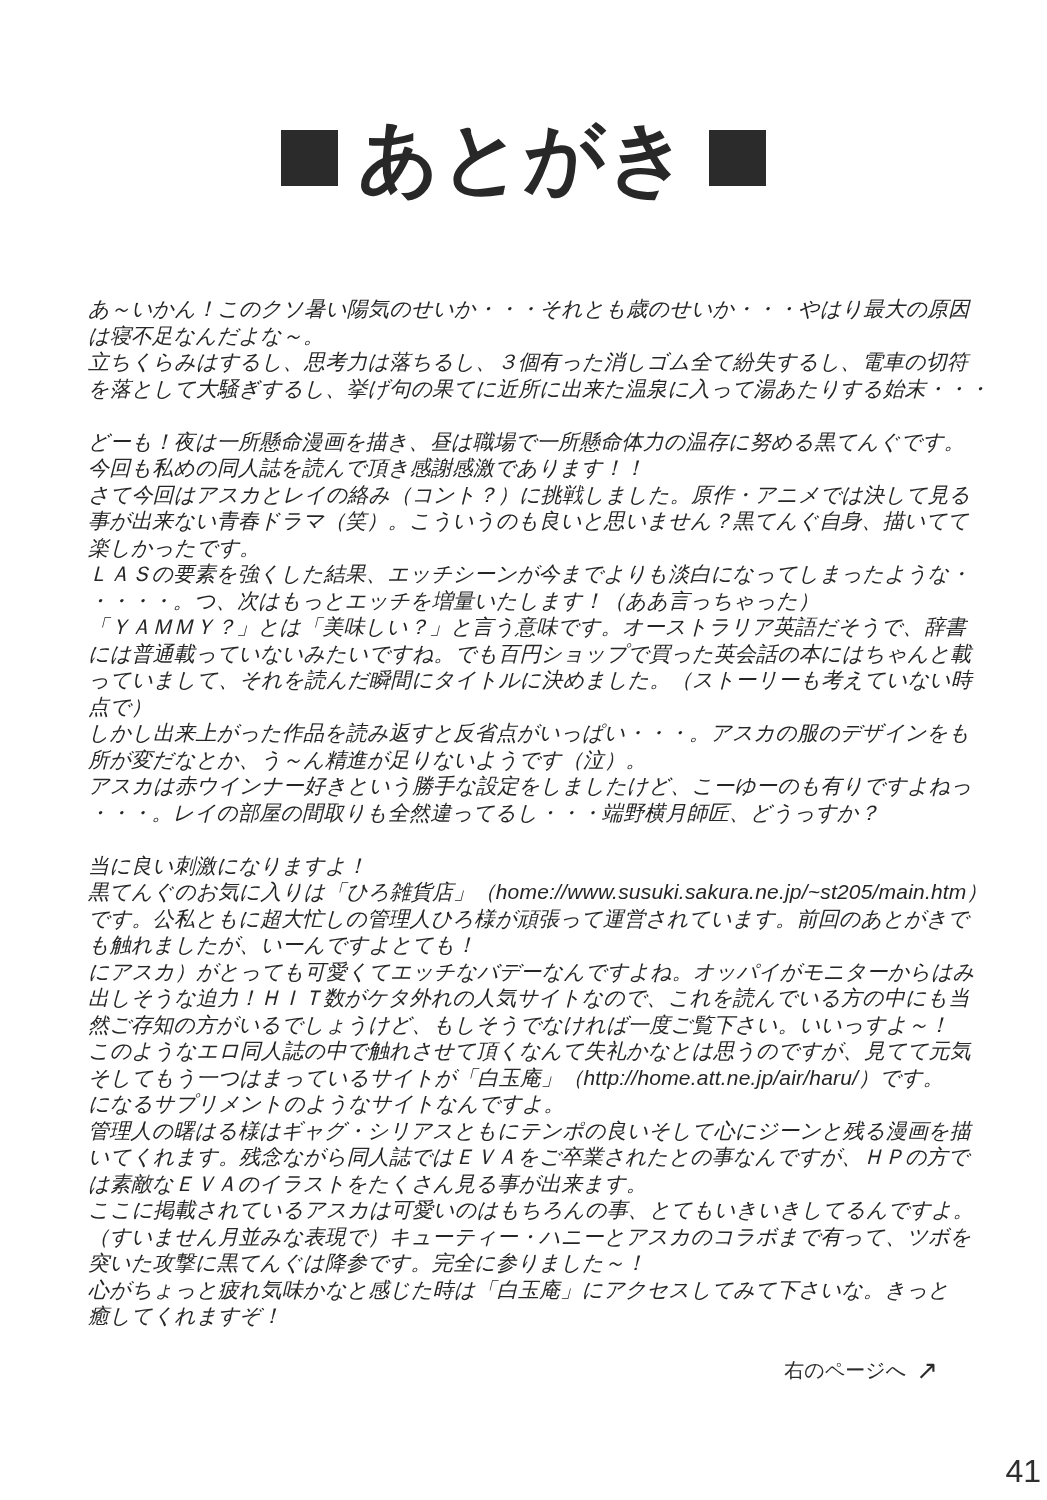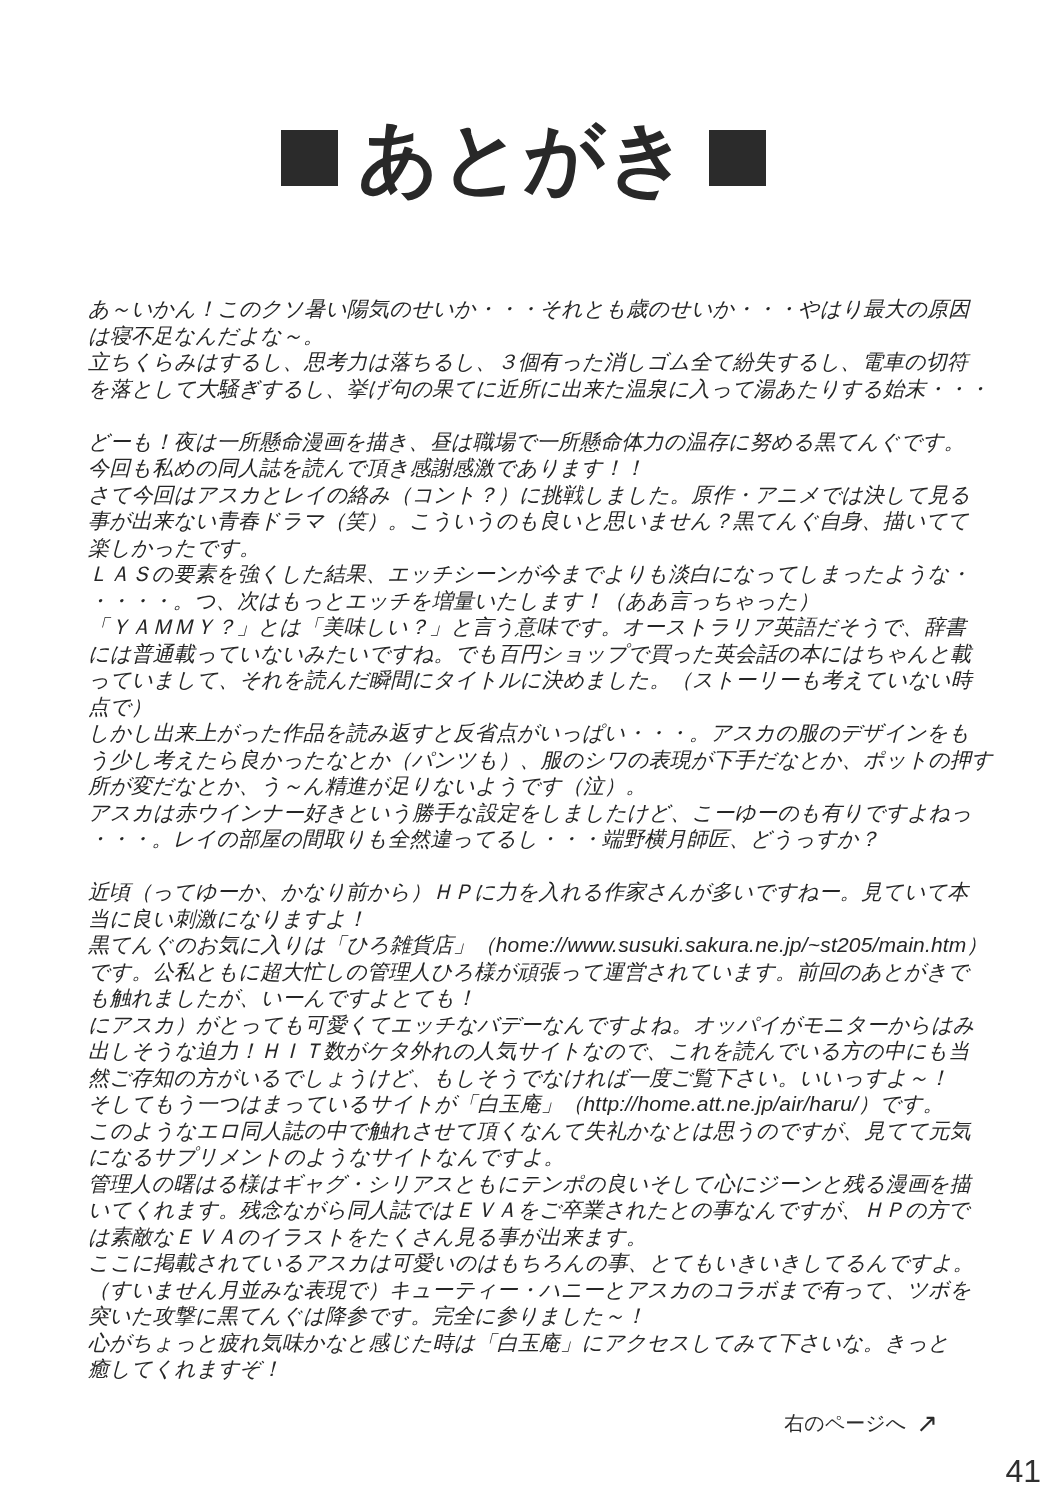--- a/index.html
+++ b/index.html
@@ -114,36 +114,34 @@
         <div class="line">さて今回はアスカとレイの絡み（コント？）に挑戦しました。原作・アニメでは決して見る</div>
         <div class="line">事が出来ない青春ドラマ（笑）。こういうのも良いと思いません？黒てんぐ自身、描いてて</div>
         <div class="line">楽しかったです。</div>
         <div class="line">ＬＡＳの要素を強くした結果、エッチシーンが今までよりも淡白になってしまったような・</div>
         <div class="line">・・・・。つ、次はもっとエッチを増量いたします！（ああ言っちゃった）</div>
         <div class="line">「ＹＡＭＭＹ？」とは「美味しい？」と言う意味です。オーストラリア英語だそうで、辞書</div>
         <div class="line">には普通載っていないみたいですね。でも百円ショップで買った英会話の本にはちゃんと載</div>
         <div class="line">っていまして、それを読んだ瞬間にタイトルに決めました。（ストーリーも考えていない時</div>
         <div class="line">点で）</div>
         <div class="line">しかし出来上がった作品を読み返すと反省点がいっぱい・・・。アスカの服のデザインをも</div>
-        <div class="line">う少し考えたら良かったなとか（パンツも）、服のシワの表現が下手だなとか、ポットの押す</div>
         <div class="line">所が変だなとか、う～ん精進が足りないようです（泣）。</div>
         <div class="line">アスカは赤ウインナー好きという勝手な設定をしましたけど、こーゆーのも有りですよねっ</div>
         <div class="line">・・・。レイの部屋の間取りも全然違ってるし・・・端野横月師匠、どうっすか？</div>
       </div>
       <div class="para">
-        <div class="line">近頃（ってゆーか、かなり前から）ＨＰに力を入れる作家さんが多いですねー。見ていて本</div>
         <div class="line">当に良い刺激になりますよ！</div>
         <div class="line">黒てんぐのお気に入りは「ひろ雑貨店」（home://www.susuki.sakura.ne.jp/~st205/main.htm）</div>
         <div class="line">です。公私ともに超大忙しの管理人ひろ様が頑張って運営されています。前回のあとがきで</div>
         <div class="line">も触れましたが、いーんですよとても！</div>
         <div class="line">にアスカ）がとっても可愛くてエッチなバデーなんですよね。オッパイがモニターからはみ</div>
         <div class="line">出しそうな迫力！ＨＩＴ数がケタ外れの人気サイトなので、これを読んでいる方の中にも当</div>
         <div class="line">然ご存知の方がいるでしょうけど、もしそうでなければ一度ご覧下さい。いいっすよ～！</div>
+        <div class="line">このようなエロ同人誌の中で触れさせて頂くなんて失礼かなとは思うのですが、見てて元気</div>
         <div class="line">そしてもう一つはまっているサイトが「白玉庵」（http://home.att.ne.jp/air/haru/）です。</div>
-        <div class="line">このようなエロ同人誌の中で触れさせて頂くなんて失礼かなとは思うのですが、見てて元気</div>
         <div class="line">になるサプリメントのようなサイトなんですよ。</div>
         <div class="line">管理人の曙はる様はギャグ・シリアスともにテンポの良いそして心にジーンと残る漫画を描</div>
         <div class="line">いてくれます。残念ながら同人誌ではＥＶＡをご卒業されたとの事なんですが、ＨＰの方で</div>
         <div class="line">は素敵なＥＶＡのイラストをたくさん見る事が出来ます。</div>
         <div class="line">ここに掲載されているアスカは可愛いのはもちろんの事、とてもいきいきしてるんですよ。</div>
         <div class="line">（すいません月並みな表現で）キューティー・ハニーとアスカのコラボまで有って、ツボを</div>
         <div class="line">突いた攻撃に黒てんぐは降参です。完全に参りました～！</div>
         <div class="line">心がちょっと疲れ気味かなと感じた時は「白玉庵」にアクセスしてみて下さいな。きっと</div>
         <div class="line">癒してくれますぞ！</div>
       </div>

